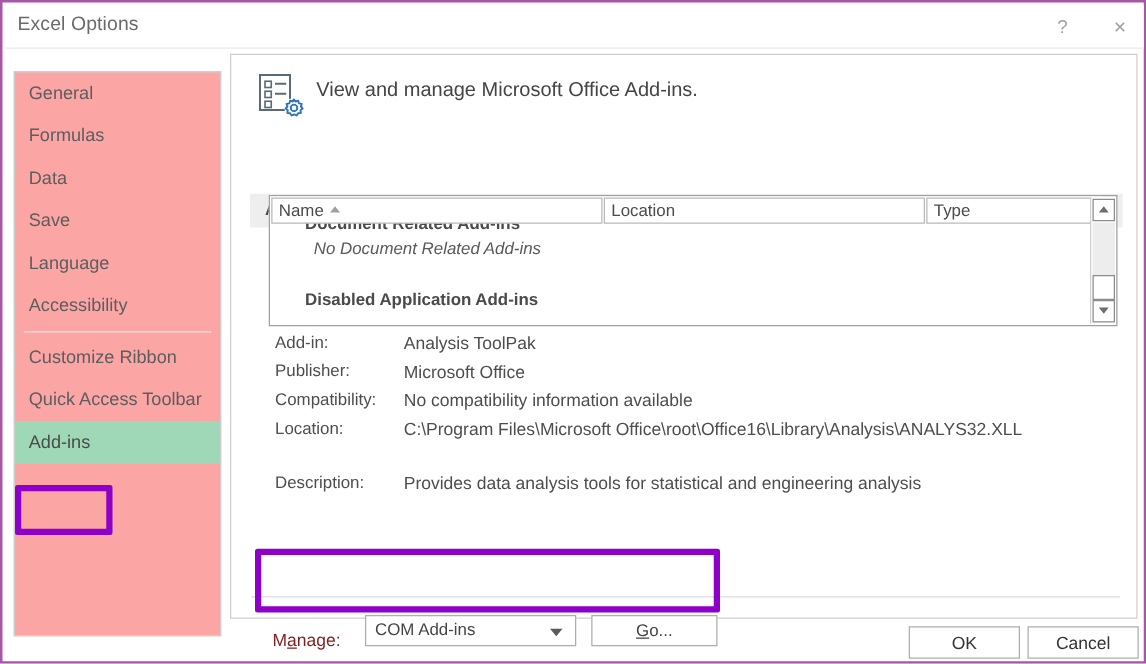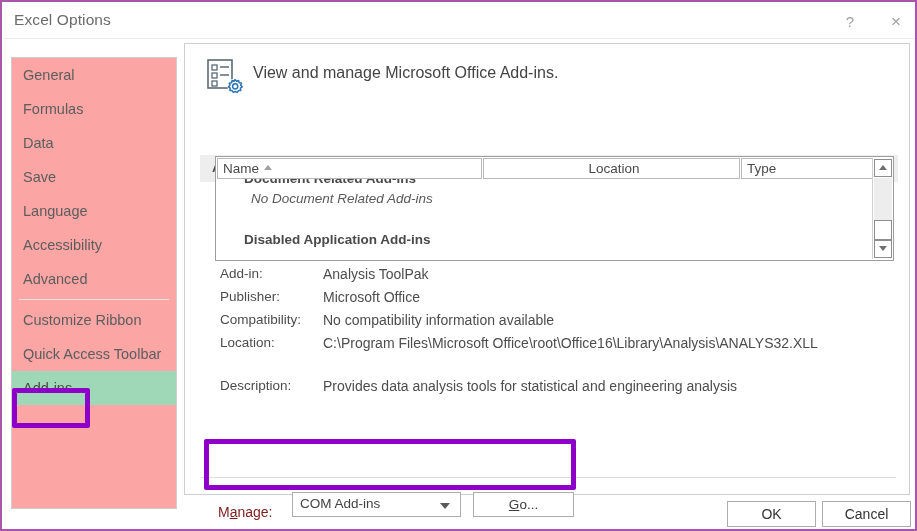--- a/index.html
+++ b/index.html
@@ -144,21 +144,21 @@
     border: 1px solid #b9b9b9;
     box-sizing: border-box;
     background: #ffffff;
     font-size: 13.5px;
     color: #4a4a4a;
     padding-left: 5px;
     white-space: nowrap;
     cursor: default;
   }
   .lv-col-name { left: 1px; width: 265px; }
-  .lv-col-location { left: 267px; width: 257px; text-align: center; }
+  .lv-col-location { left: 267px; width: 257px; }
   .lv-col-type { left: 525px; width: 133px; }
   .sort-arrow {
     display: inline-block;
     margin-left: 5px;
     width: 0; height: 0;
     border-left: 4px solid transparent;
     border-right: 4px solid transparent;
     border-bottom: 5px solid #a0a0a0;
     vertical-align: 3px;
   }
@@ -368,21 +368,20 @@
     <div class="tb-btn tb-close">×</div>
   </div>
 
   <div class="sidebar">
     <div class="nav-item"><span>General</span></div>
     <div class="nav-item"><span>Formulas</span></div>
     <div class="nav-item"><span>Data</span></div>
     <div class="nav-item"><span>Save</span></div>
     <div class="nav-item"><span>Language</span></div>
     <div class="nav-item"><span>Accessibility</span></div>
-    <div class="nav-item"><span>Advanced</span></div>
     <div class="nav-sep"></div>
     <div class="nav-item"><span>Customize Ribbon</span></div>
     <div class="nav-item"><span>Quick Access Toolbar</span></div>
     <div class="nav-item selected"><span>Add-ins</span></div>
   </div>
 
   <div class="content">
 
     <div class="page-head">
       <span class="head-icon">

